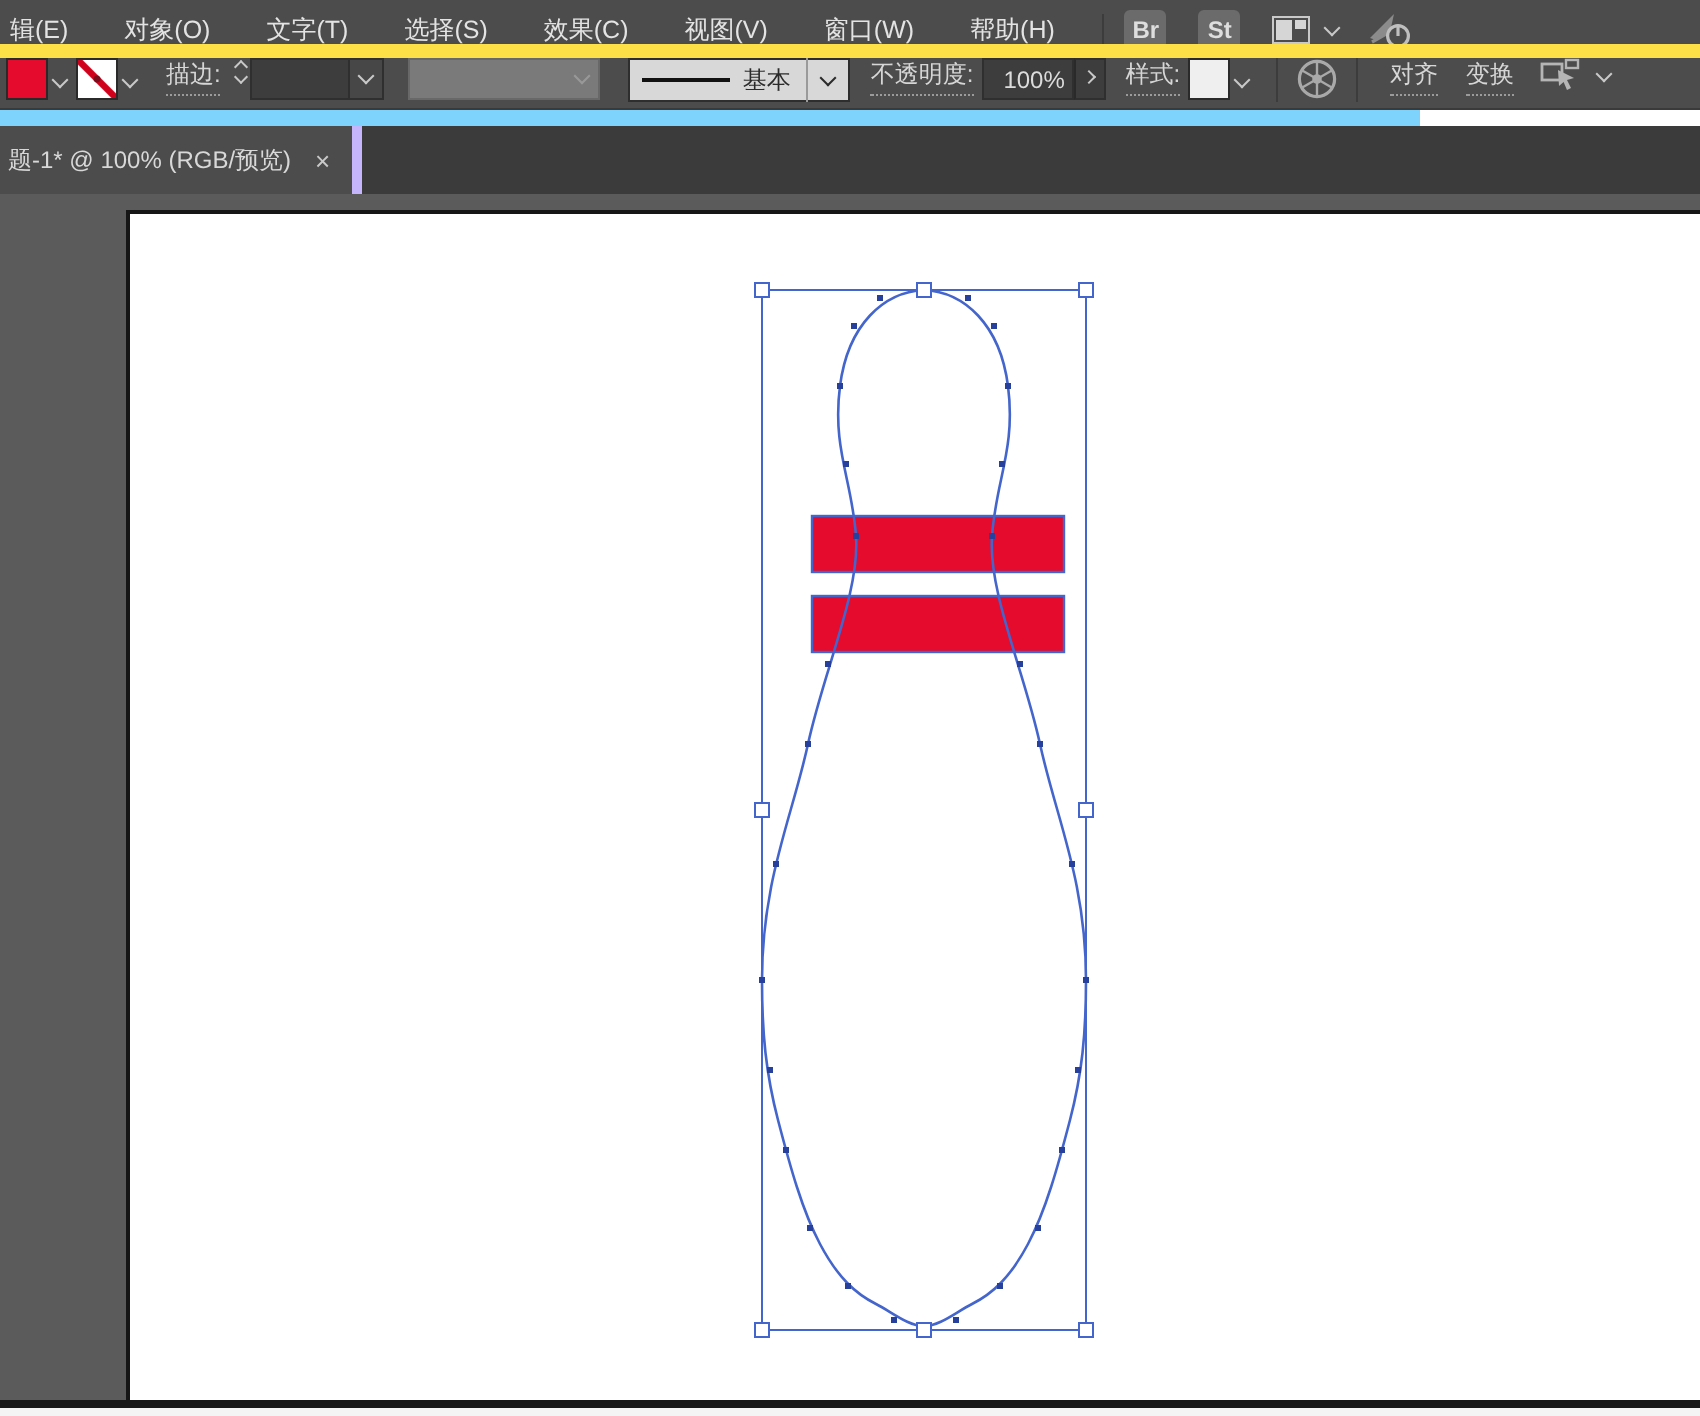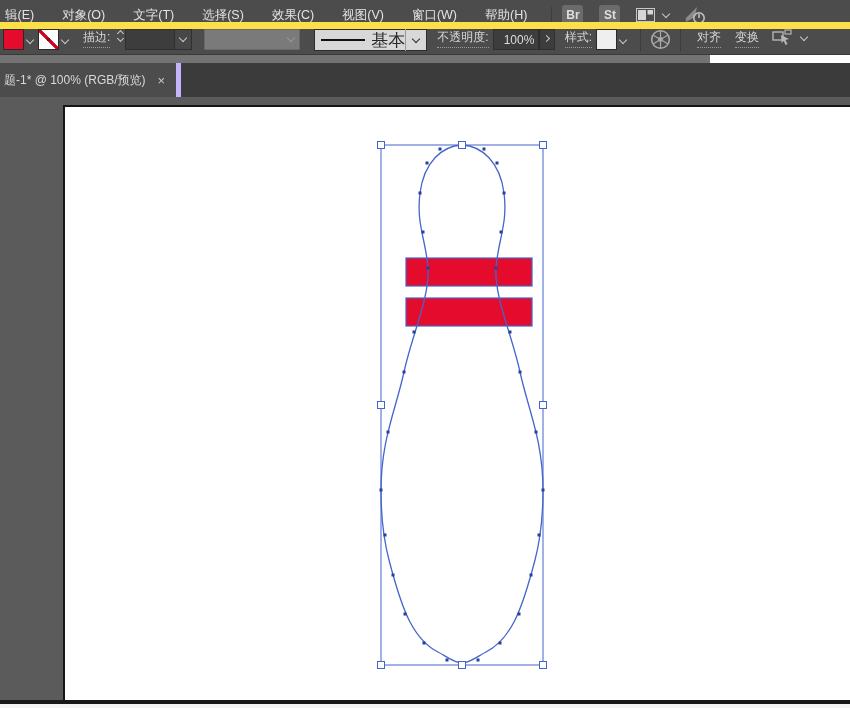--- a/index.html
+++ b/index.html
@@ -1,18 +1,18 @@
 <!DOCTYPE html>
 <html><head>
 <meta charset="utf-8">
 <style>
   * { margin:0; padding:0; box-sizing:border-box; }
   html,body { width:850px; height:708px; overflow:hidden;
     font-family:"Liberation Sans", sans-serif; }
-  .app { position:relative; width:710px; height:708px; background:#737373;text-decoration:underline; }
+  .app { position:relative; width:710px; height:708px; background:#7dd3fc;text-decoration:underline; }
 
   
   .menubar { position:absolute; left:0; top:0; width:850px; height:30px;
     background:#4c4c4c; display:flex; align-items:center; color:#e3e3e3;
     font-size:12.5px; }
   .menu-item { padding:0 14px; height:30px; line-height:30px; cursor:default; }
   .menu-item:first-child { padding-left:5px; }
   .mb-sep { width:1px; height:16px; background:#3c3c3c; margin:0 10px; }
   .badge { width:21px; height:21px; background:#6b6b6b; border-radius:3px;
     color:#dedede; font-size:12px; font-weight:bold; display:flex;
@@ -45,21 +45,21 @@
     display:flex; align-items:center; color:#dcdcdc; padding:0 10px; }
   .combo-chev { background:#474747; border:1px solid #2f2f2f; border-left:none;
     height:21px; width:17px; display:flex; align-items:center; justify-content:center; }
   .disabled-combo { background:#7d7d7d; border:1px solid #6a6a6a; height:21px;
     width:96px; margin-left:12px; display:flex; align-items:center;
     justify-content:flex-end; padding-right:5px; opacity:.95; }
   .disabled-combo .chev { border-color:#9d9d9d; }
   .brush-combo { margin-left:14px; height:22px; background:#d8d8d8;
     border:1px solid #2e2e2e; display:flex; align-items:center; color:#2b2b2b; }
   .brush-line { width:44px; height:2.5px; background:#111; margin:0 6px; }
-  .brush-name { margin-right:0; font-size:17px; }
+  .brush-name { margin-right:8px; font-size:12px; }
   .brush-combo .divider { width:1px; height:22px; background:#9a9a9a; }
   .brush-combo .dd { width:20px; display:flex; justify-content:center; }
   .brush-combo .chev { border-color:#2b2b2b; }
   .opacity-box { width:46px; }
   .gt-btn { background:#3d3d3d; border:1px solid #2f2f2f; border-left:1px solid #2a2a2a;
     height:21px; width:16px; display:flex; align-items:center; justify-content:center; }
   .gt-btn .chev { width:5px; height:5px; }
   .cb-sep { width:1px; height:22px; background:#3c3c3c; margin:0 9px; }
   .plain-label { margin:0 7px; border-bottom:1px dotted #9b9b9b; padding-bottom:1px; }
 

